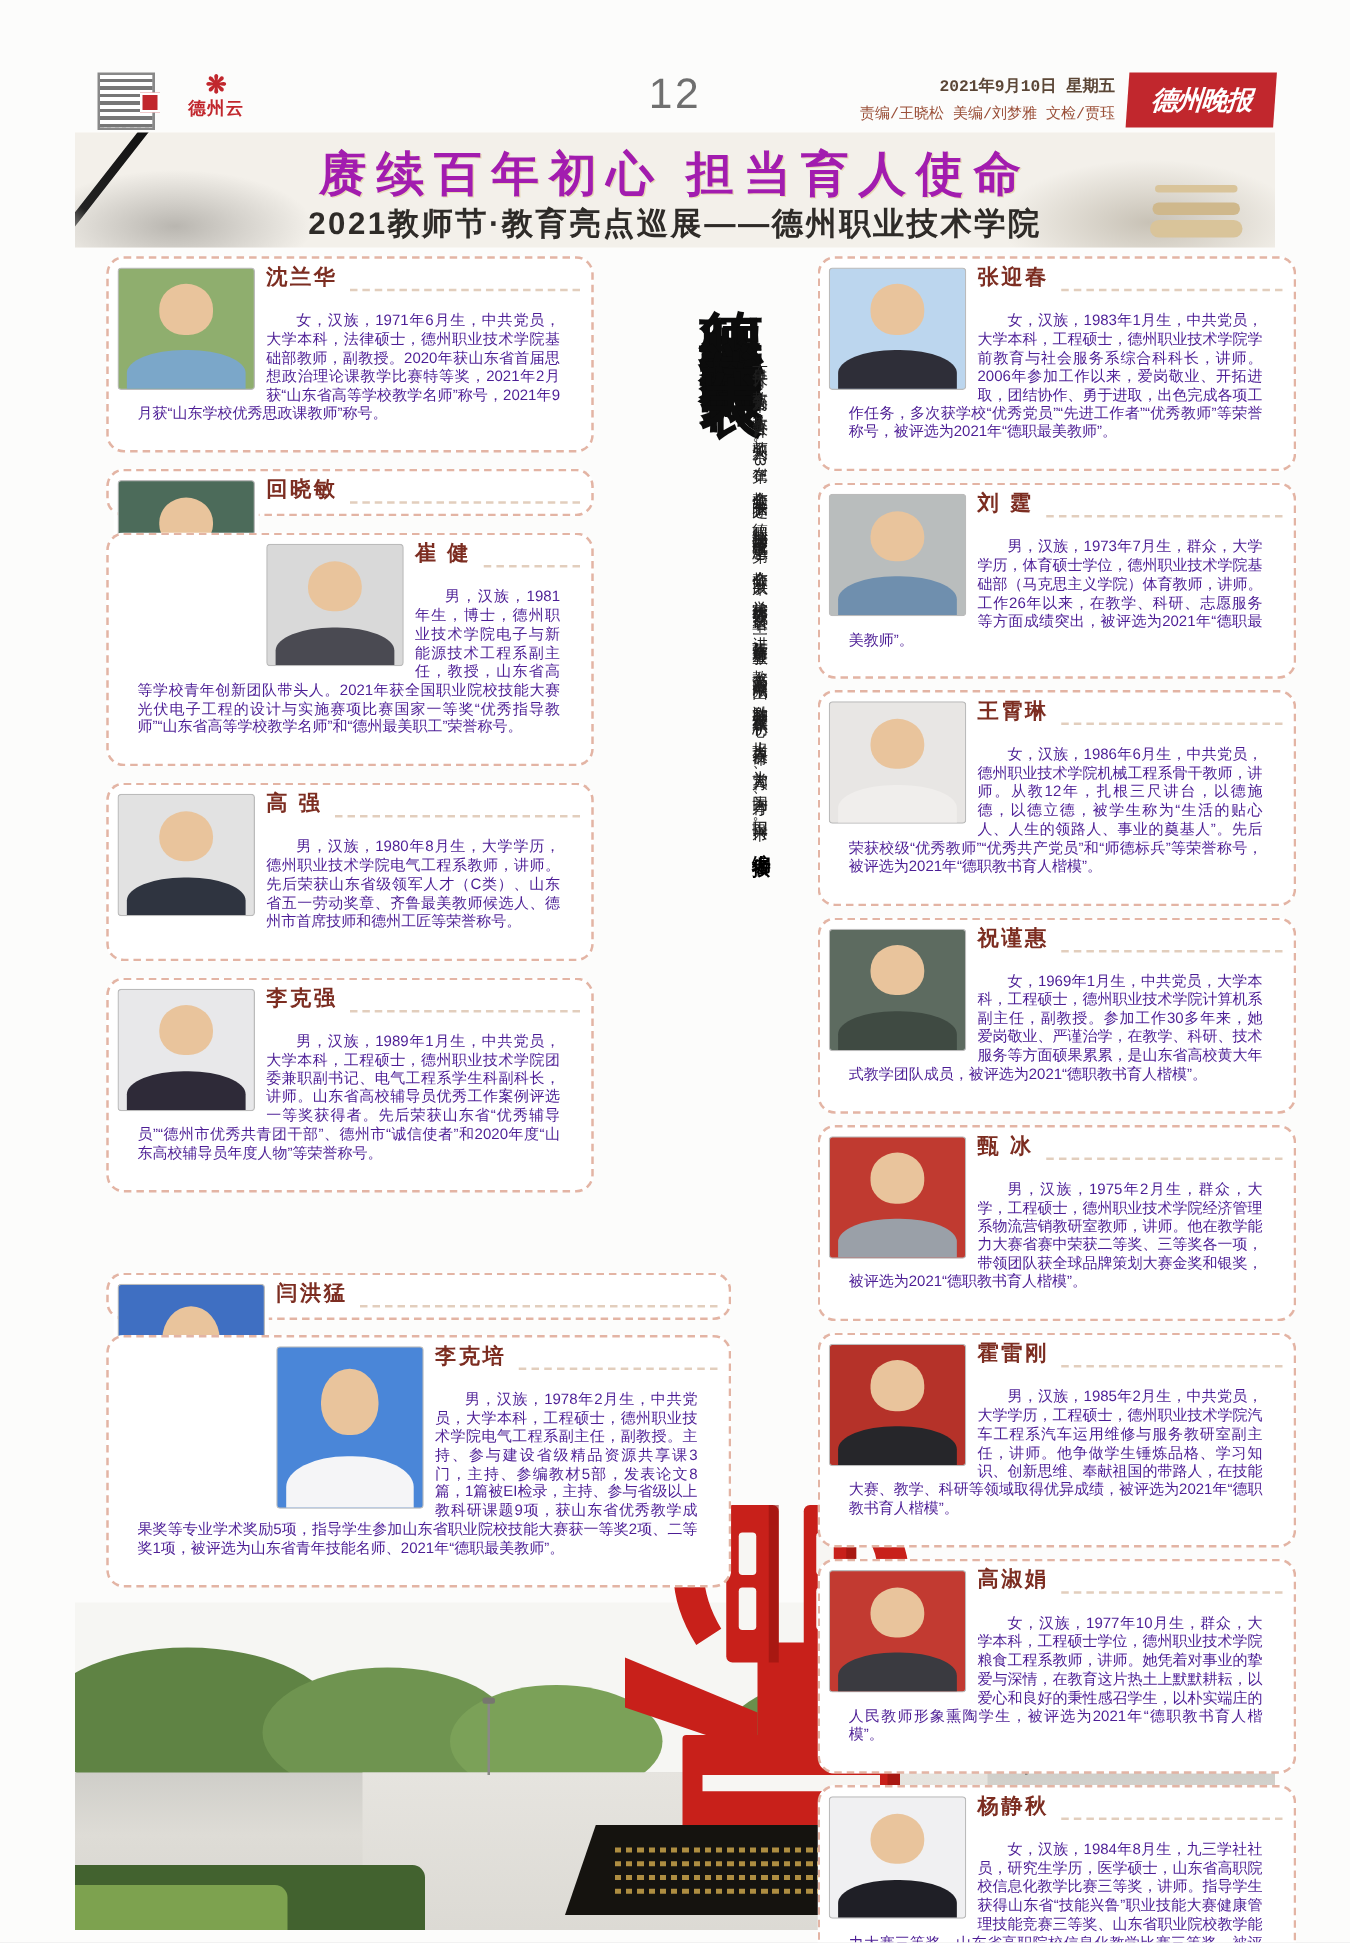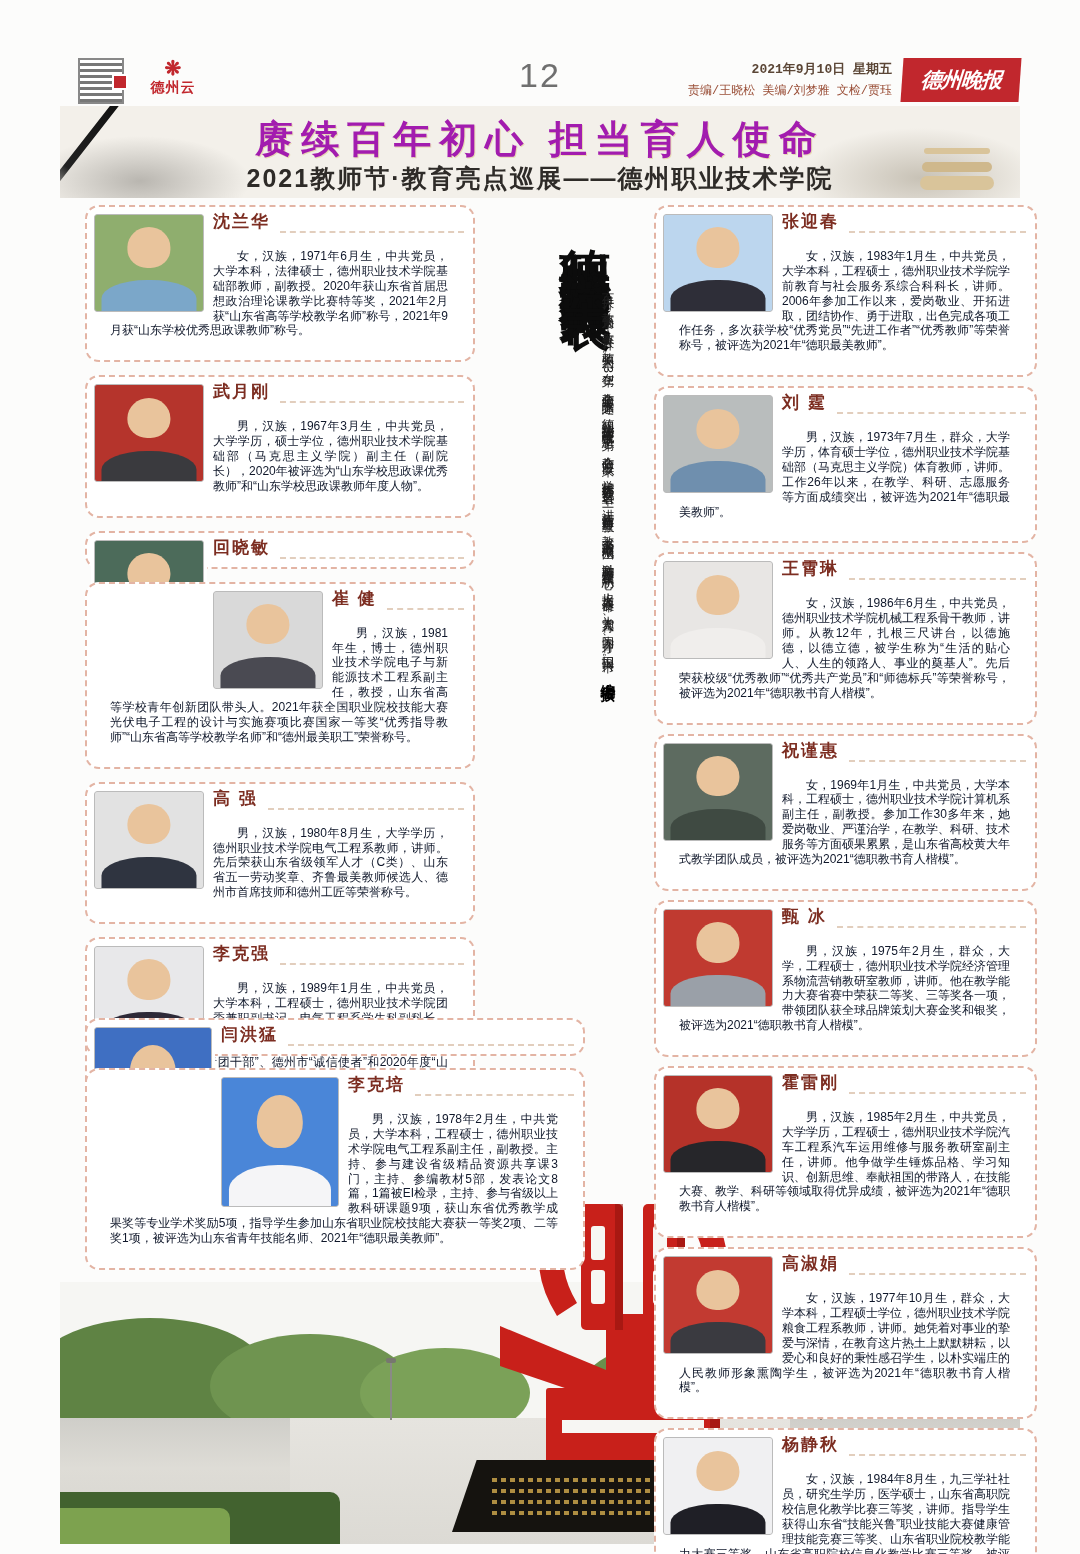--- a/index.html
+++ b/index.html
@@ -55,21 +55,21 @@
   .photo{float:left;width:110px;height:98px;margin:2px 9px 3px 0;position:relative;
      border:1px solid #bbb;outline:3px solid #fff;overflow:hidden;border-radius:3px;}
   #wide-col .photo{width:118px;height:130px;}
   .p-head{position:absolute;left:50%;top:13%;width:40%;height:42%;transform:translateX(-50%);
      border-radius:50% 50% 46% 46%;background:#e9c49c;}
   .p-body{position:absolute;left:50%;bottom:-8%;width:88%;height:40%;transform:translateX(-50%);
      border-radius:48% 48% 0 0;background:#444;}
   .name-row{display:flex;align-items:flex-end;height:20px;margin:1px 0 2px 0;}
   .t-name{font-size:17px;font-weight:bold;color:#7c2d21;letter-spacing:2px;white-space:pre;}
   .name-rule{flex:1;border-top:2px dashed #dcc2ad;margin-left:10px;opacity:.8;}
-  .bio{font-size:12px;line-height:1.24;color:#0f172a;text-align:justify;text-indent:2em;margin:16px;}
+  .bio{font-size:12px;line-height:1.24;color:#4c1d95;text-align:justify;text-indent:2em;margin:16px;}
 
   
   #mid{position:absolute;left:479px;top:208px;width:138px;height:778px;
      writing-mode:vertical-rl;display:flex;gap:6px;}
   .vtitle{font-size:51px;font-weight:900;color:#0c0c0c;letter-spacing:4px;line-height:1.25;
      font-family:"Liberation Sans",sans-serif;}
   .vnote{font-size:12.5px;line-height:1.55;color:#1d1d1d;letter-spacing:1.5px;width:44px;text-indent:1em;}
   .vlabel{font-size:15px;font-weight:bold;color:#000;letter-spacing:2px;}
 
   
@@ -131,31 +131,20 @@
       <div class="profile">
     <div class="photo" style="background: rgb(143, 174, 110);">
       <div class="p-head"></div>
       <div class="p-body" style="background: rgb(123, 167, 201);"></div>
     </div>
     <div class="name-row">
       <span class="t-name">沈兰华</span>
       <span class="name-rule"></span>
     </div>
     <p class="bio">女，汉族，1971年6月生，中共党员，大学本科，法律硕士，德州职业技术学院基础部教师，副教授。2020年获山东省首届思想政治理论课教学比赛特等奖，2021年2月获“山东省高等学校教学名师”称号，2021年9月获“山东学校优秀思政课教师”称号。</p>
-  </div>
-      <div class="profile">
-    <div class="photo" style="background: rgb(181, 52, 44);">
-      <div class="p-head"></div>
-      <div class="p-body" style="background: rgb(58, 58, 62);"></div>
-    </div>
-    <div class="name-row">
-      <span class="t-name">武月刚</span>
-      <span class="name-rule"></span>
-    </div>
-    <p class="bio">男，汉族，1967年3月生，中共党员，大学学历，硕士学位，德州职业技术学院基础部（马克思主义学院）副主任（副院长），2020年被评选为“山东学校思政课优秀教师”和“山东学校思政课教师年度人物”。</p>
   </div>
       <div class="profile">
     <div class="photo" style="background: rgb(76, 107, 90);">
       <div class="p-head"></div>
       <div class="p-body" style="background: rgb(142, 142, 166);"></div>
     </div>
     <div class="name-row">
       <span class="t-name">回晓敏</span>
       <span class="name-rule"></span>
     </div>

